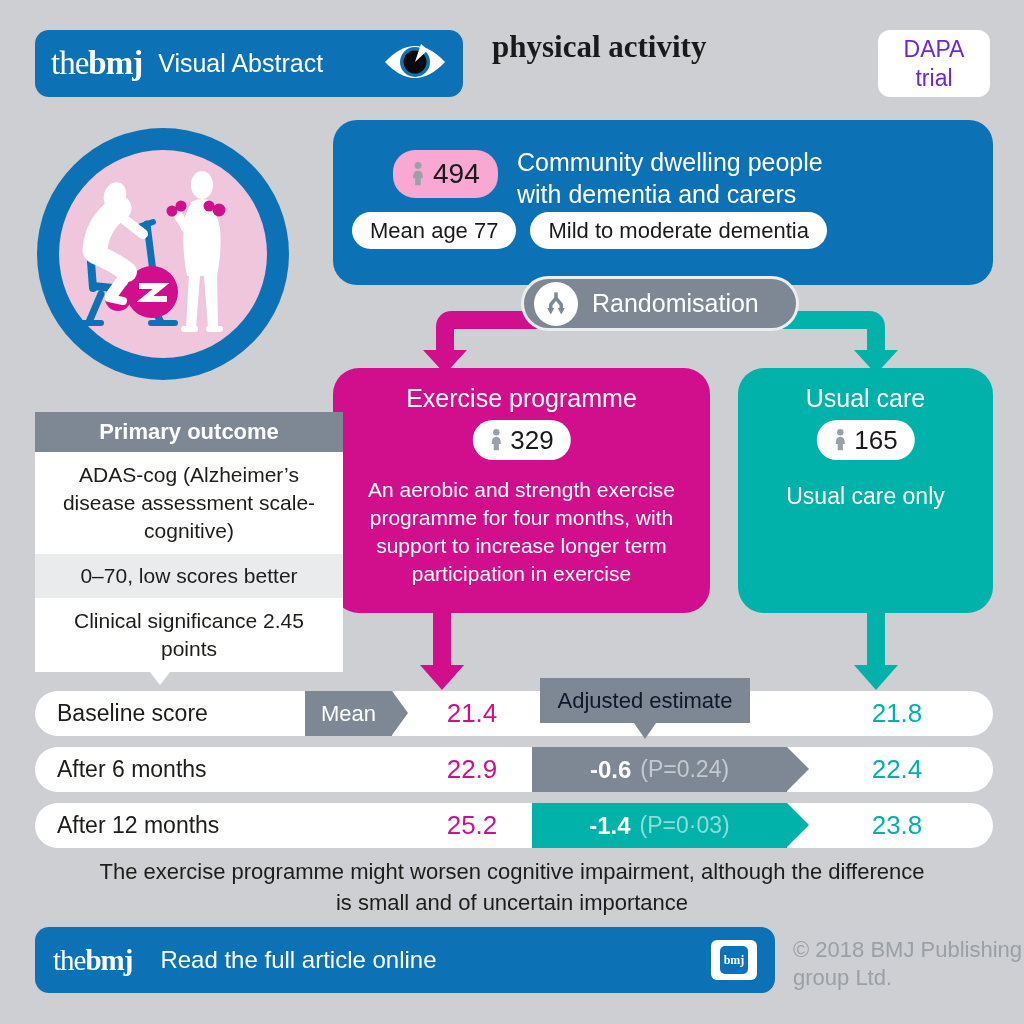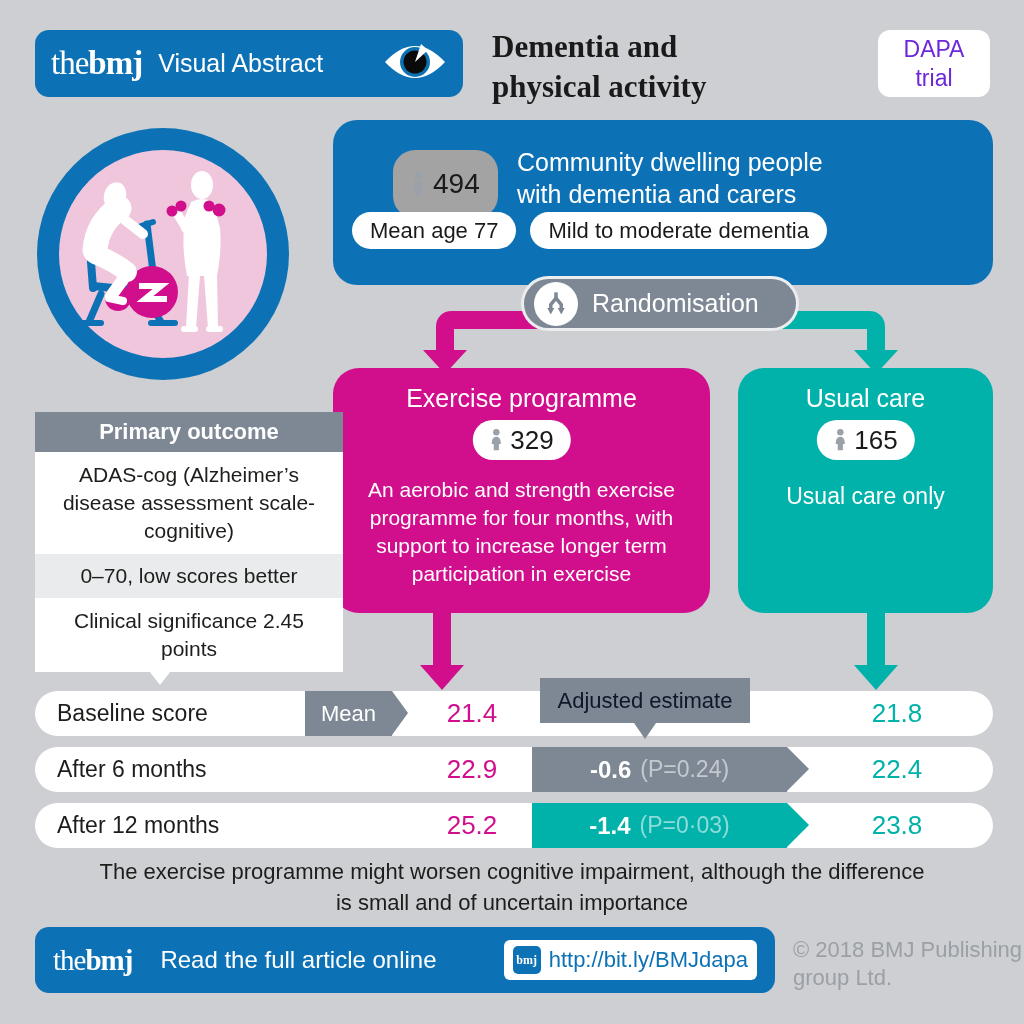--- a/index.html
+++ b/index.html
@@ -20,22 +20,22 @@
   .logo .lb{font-weight:700;}
   .brand-label{font-size:25px;margin-left:16px;white-space:nowrap;}
   .eye{margin-left:auto;}
   .page-title{left:492px;top:27px;font-size:31px;line-height:40px;font-weight:700;color:#1a1a1a;}
   .trial-badge{left:878px;top:30px;width:112px;height:67px;background:#fff;border-radius:12px;
     display:flex;flex-direction:column;align-items:center;justify-content:center;
     font-size:23px;line-height:29px;color:#6d28d9;}
 
   
   .pop-box{left:333px;top:120px;width:660px;height:165px;background:#0d72b5;border-radius:24px;color:#fff;}
-  .count-pill{position:absolute;display:inline-flex;align-items:center;gap:8px;background:#a3a3a3;
-    border-radius:22px;height:44px;padding:12px 18px;color:#1a1a1a;font-size:28px;}
+  .count-pill{position:absolute;display:inline-flex;align-items:center;gap:8px;background:#f9a8d4;
+    border-radius:22px;height:44px;padding:2px 18px;color:#1a1a1a;font-size:28px;}
   .pop-box .count-pill{left:60px;top:30px;}
   .pop-desc{position:absolute;left:184px;top:26px;font-size:25px;line-height:32px;}
   .pop-pills{position:absolute;left:19px;top:92px;display:flex;gap:14px;}
   .pop-pills span{display:inline-flex;align-items:center;height:37px;background:#fff;border-radius:19px;
     padding:0 18px;font-size:22px;color:#1a1a1a;white-space:nowrap;}
 
   
   .rand-pill{left:521px;top:276px;width:278px;height:55px;background:#7d8894;border-radius:28px;
     border:3px solid rgba(255,255,255,.85);box-sizing:border-box;display:flex;align-items:center;
     padding:0 10px;gap:14px;color:#fff;font-size:25px;}
@@ -133,21 +133,20 @@
     <svg width="64" height="44" viewBox="0 0 64 44">
       <path d="M2 22 Q32 -10 62 22 Q32 54 2 22 Z" fill="#fff"></path>
       <circle cx="32" cy="22" r="15" fill="#0d72b5"></circle>
       <circle cx="32" cy="22" r="11.5" fill="#0a0a0a"></circle>
       <polygon points="32,22 38,4 45,10" fill="#fff"></polygon>
     </svg>
   </span>
 </div>
 
 <div class="abs page-title serif">
-  <div>Dementia and</div>
   <div>physical activity</div>
 </div>
 
 <div class="abs trial-badge">
   <div>DAPA</div>
   <div>trial</div>
 </div>
 
 <svg class="abs" style="left:35px;top:126px;" width="256" height="256" viewBox="0 0 256 256">
   <circle cx="128" cy="128" r="126" fill="#0d72b5"></circle>
@@ -295,20 +294,19 @@
 <div class="abs conclusion">
   <div>The exercise programme might worsen cognitive impairment, although the difference</div>
   <div>is small and of uncertain importance</div>
 </div>
 
 <div class="abs footer-box">
   <span class="logo"><span class="lt">the</span><span class="lb">bmj</span></span>
   <span class="footer-cta">Read the full article online</span>
   <span class="url-box">
     <span class="bmj-mini">bmj</span>
-    <span class="url-text">http://bit.ly/BMJdapa</span>
   </span>
 </div>
 
 <div class="abs copyright">
   <div>© 2018 BMJ Publishing</div>
   <div>group Ltd.</div>
 </div>
 
 </body></html>

